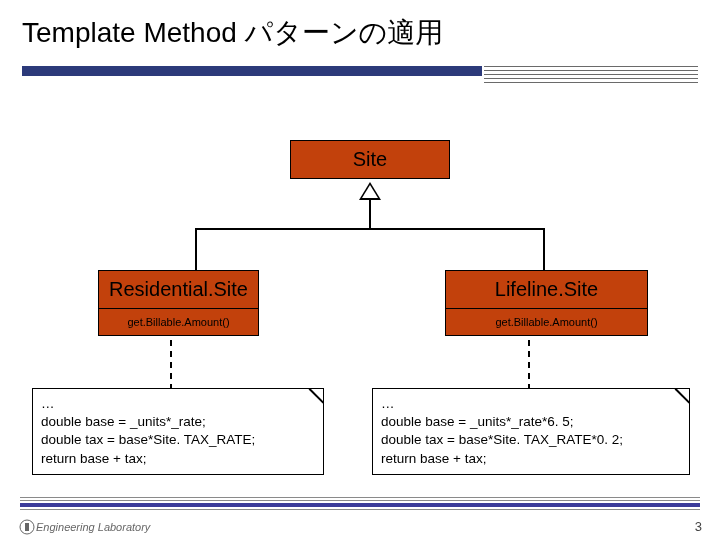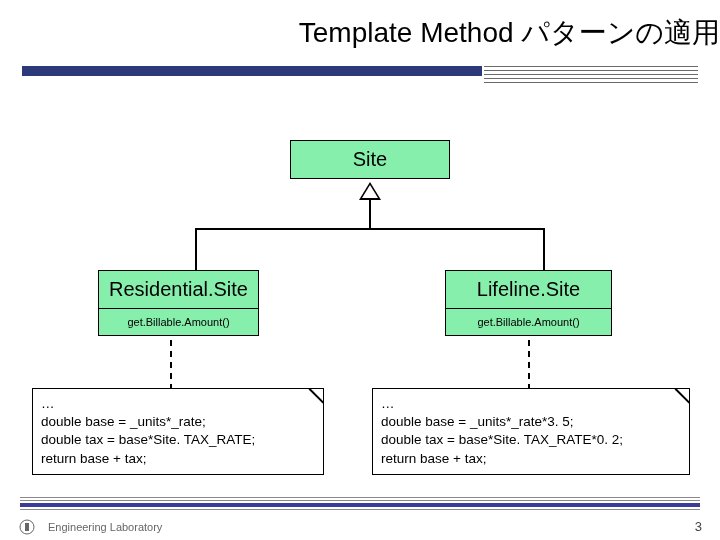--- a/index.html
+++ b/index.html
@@ -8,21 +8,20 @@
     height: 540px;
     font-family: Arial, "Hiragino Sans", "Meiryo", sans-serif;
     background: #fff;
     position: relative;
     overflow: hidden;
   }
   .title {
     font-size: 28px;
     padding: 14px 0 8px 22px;
     color: #000;
-    text-align: right;
   }
   .title-rule {
     position: absolute;
     top: 66px;
     left: 22px;
     width: 676px;
     height: 22px;
   }
   .title-rule .bar {
     width: 460px;
@@ -36,21 +35,21 @@
   }
   .title-rule .lines div {
     width: 214px;
     height: 1px;
     background: #6a6a6a;
     margin-bottom: 3px;
   }
   .uml-box {
     position: absolute;
     border: 1.5px solid #000;
-    background: #86efac;
+    background: #c2410c;
     text-align: center;
     font-size: 20px;
   }
   .uml-box .cell { padding: 7px 4px; }
   .uml-box .sep { border-top: 1.5px solid #000; }
   .method { font-size: 11px; }
   .tri {
     position: absolute;
     width: 0; height: 0;
     border-left: 11px solid transparent;
@@ -100,22 +99,22 @@
   }
   .footer-lines .thin {
     height:1px; background:#8a8a8a; margin-bottom:2px;
   }
   .slidenum {
     position:absolute; right:18px; bottom:6px;
     font-size:13px; color:#444;
   }
   .logo {
     position:absolute; left:18px; bottom:4px;
-    font-size:11px; color:#666; 
-    display:flex; align-items:center; gap:12px;
+    font-size:11px; color:#666; font-style:italic;
+    display:flex; align-items:center; gap:0;
   }
   .logo svg { flex-shrink:0; }
 </style>
 </head>
 <body>
 
 <div class="title">Template Method パターンの適用</div>
 <div class="title-rule">
   <div class="bar"></div>
   <div class="lines">
@@ -139,40 +138,40 @@
 
 <div class="line" style="left:195px; top:228px; width:2px; height:42px;"></div>
 
 <div class="line" style="left:543px; top:228px; width:2px; height:42px;"></div>
 
 <div class="uml-box" style="left:98px; top:270px; width:161px;">
   <div class="cell">Residential.Site</div>
   <div class="cell sep method">get.Billable.Amount()</div>
 </div>
 
-<div class="uml-box" style="left:445px; top:270px; width:167px;">
+<div class="uml-box" style="left:445px; top:270px; width:203px;">
   <div class="cell">Lifeline.Site</div>
   <div class="cell sep method">get.Billable.Amount()</div>
 </div>
 
 <div class="dashed" style="left:170px; top:340px; height:50px;"></div>
 <div class="dashed" style="left:528px; top:340px; height:50px;"></div>
 
 <div class="note" style="left:32px; top:388px; width:292px;">
   <div class="corner-line"></div>
   <div>…</div>
   <div>double base = _units*_rate;</div>
   <div>double tax = base*Site. TAX_RATE;</div>
   <div>return base + tax;</div>
 </div>
 
 <div class="note" style="left:372px; top:388px; width:318px;">
   <div class="corner-line"></div>
   <div>…</div>
-  <div>double base = _units*_rate*3. 5;</div>
+  <div>double base = _units*_rate*6. 5;</div>
   <div>double tax = base*Site. TAX_RATE*0. 2;</div>
   <div>return base + tax;</div>
 </div>
 
 <div class="footer-lines">
   <div class="thin"></div>
   <div class="thin"></div>
   <div class="thick"></div>
   <div class="thin"></div>
 </div>

